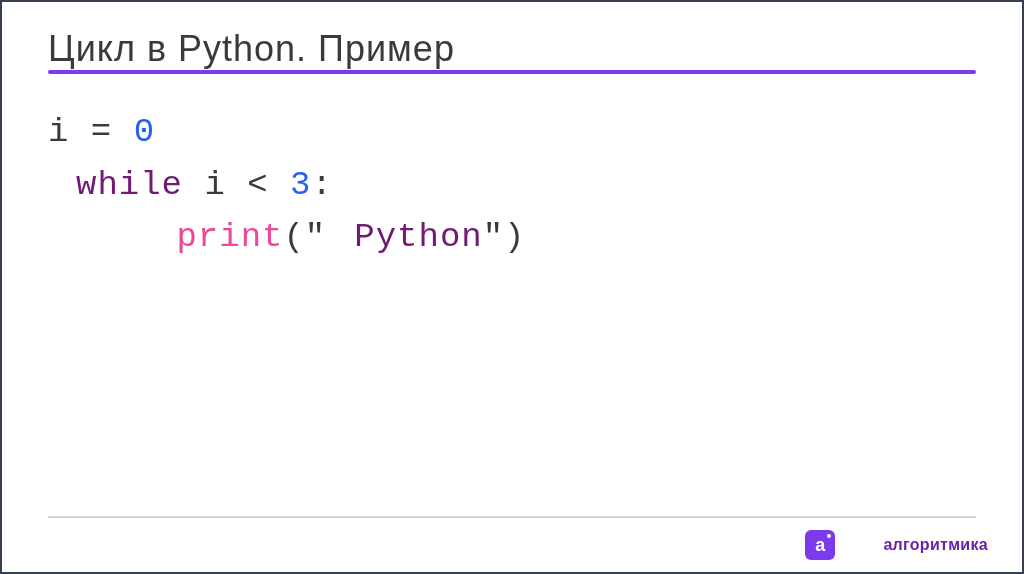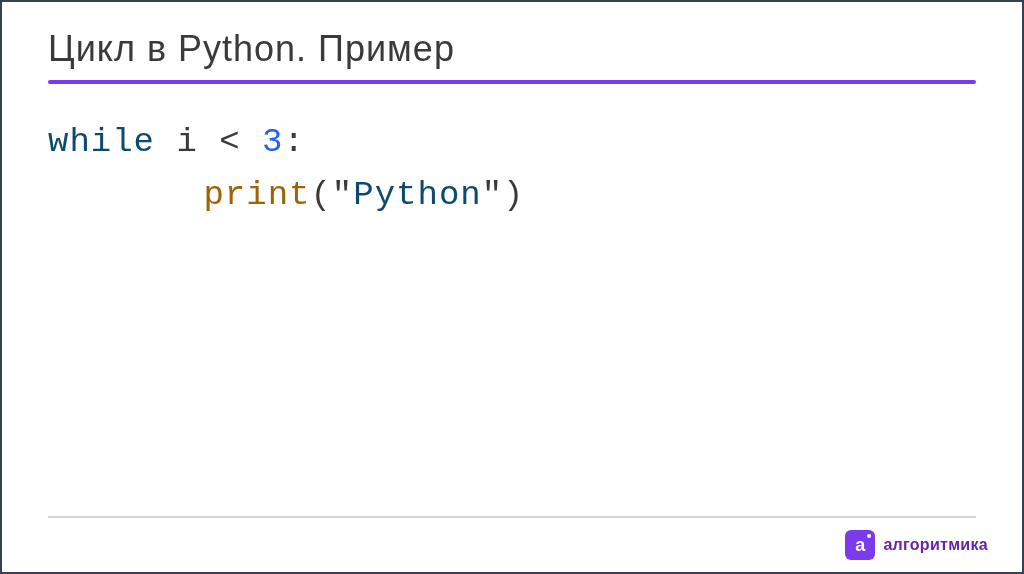--- a/index.html
+++ b/index.html
@@ -16,21 +16,21 @@
       overflow: hidden;
     }
     .slide {
       padding: 28px 48px 0 48px;
     }
     .title {
       font-size: 36px;
       font-weight: 400;
       letter-spacing: 1px;
       color: #3a3a3a;
-      margin-bottom: 10px;
+      margin-bottom: 0;
     }
     .title-underline {
       height: 4px;
       background: #7c3aed;
       border-radius: 2px;
       margin-bottom: 32px;
       width: 100%;
     }
     .task-text {
       font-size: 30px;
@@ -44,24 +44,24 @@
       font-size: 34px;
       line-height: 1.55;
       letter-spacing: 1px;
     }
     .code-line {
       white-space: pre;
     }
     .var { color: #3a3a3a; }
     .assign { color: #3a3a3a; }
     .num-lit { color: #2563eb; }
-    .keyword { color: #0c4a6e; }
+    .keyword { color: #701a75; margin-left: 28px; }
     .op { color: #3a3a3a; }
     .colon { color: #3a3a3a; }
-    .func { color: #a16207; margin-left: 27px; }
+    .func { color: #ec4899; }
     .paren { color: #3a3a3a; }
     .quote { color: #3a3a3a; }
     .bottom-line {
       position: absolute;
       left: 48px;
       right: 48px;
       bottom: 56px;
       height: 2px;
       background: #d1d5db;
     }
@@ -94,39 +94,41 @@
       width: 4px;
       height: 4px;
       background: #fff;
       border-radius: 50%;
     }
     .logo-text {
       color: #6b21a8;
       font-size: 16px;
       font-weight: 600;
       letter-spacing: 0.3px;
+      margin-left: 40px;
     }
     .frame-border {
       position: absolute;
       inset: 0;
       border: 2px solid #374151;
       pointer-events: none;
     }
   </style>
 </head>
 <body>
 
 <div class="frame-border"></div>
 
 <div class="slide">
   <h1 class="title">Цикл в Python. Пример</h1>
   <div class="title-underline"></div>
 
 
   <div class="code-block">
+    <div class="code-line"><span class="var">i</span><span class="assign"> = </span><span class="num-lit">0</span></div>
     <div class="code-line"><span class="keyword">while</span><span> </span><span class="var">i</span><span class="op"> &lt; </span><span class="num-lit">3</span><span class="colon">:</span></div>
     <div class="code-line"><span>      </span><span class="func">print</span><span class="paren">(</span><span class="quote">"</span><span class="keyword">Python</span><span class="quote">"</span><span class="paren">)</span></div>
   </div>
 </div>
 
 <div class="bottom-line"></div>
 
 <div class="logo">
   <div class="logo-badge">
       <span>a</span>

